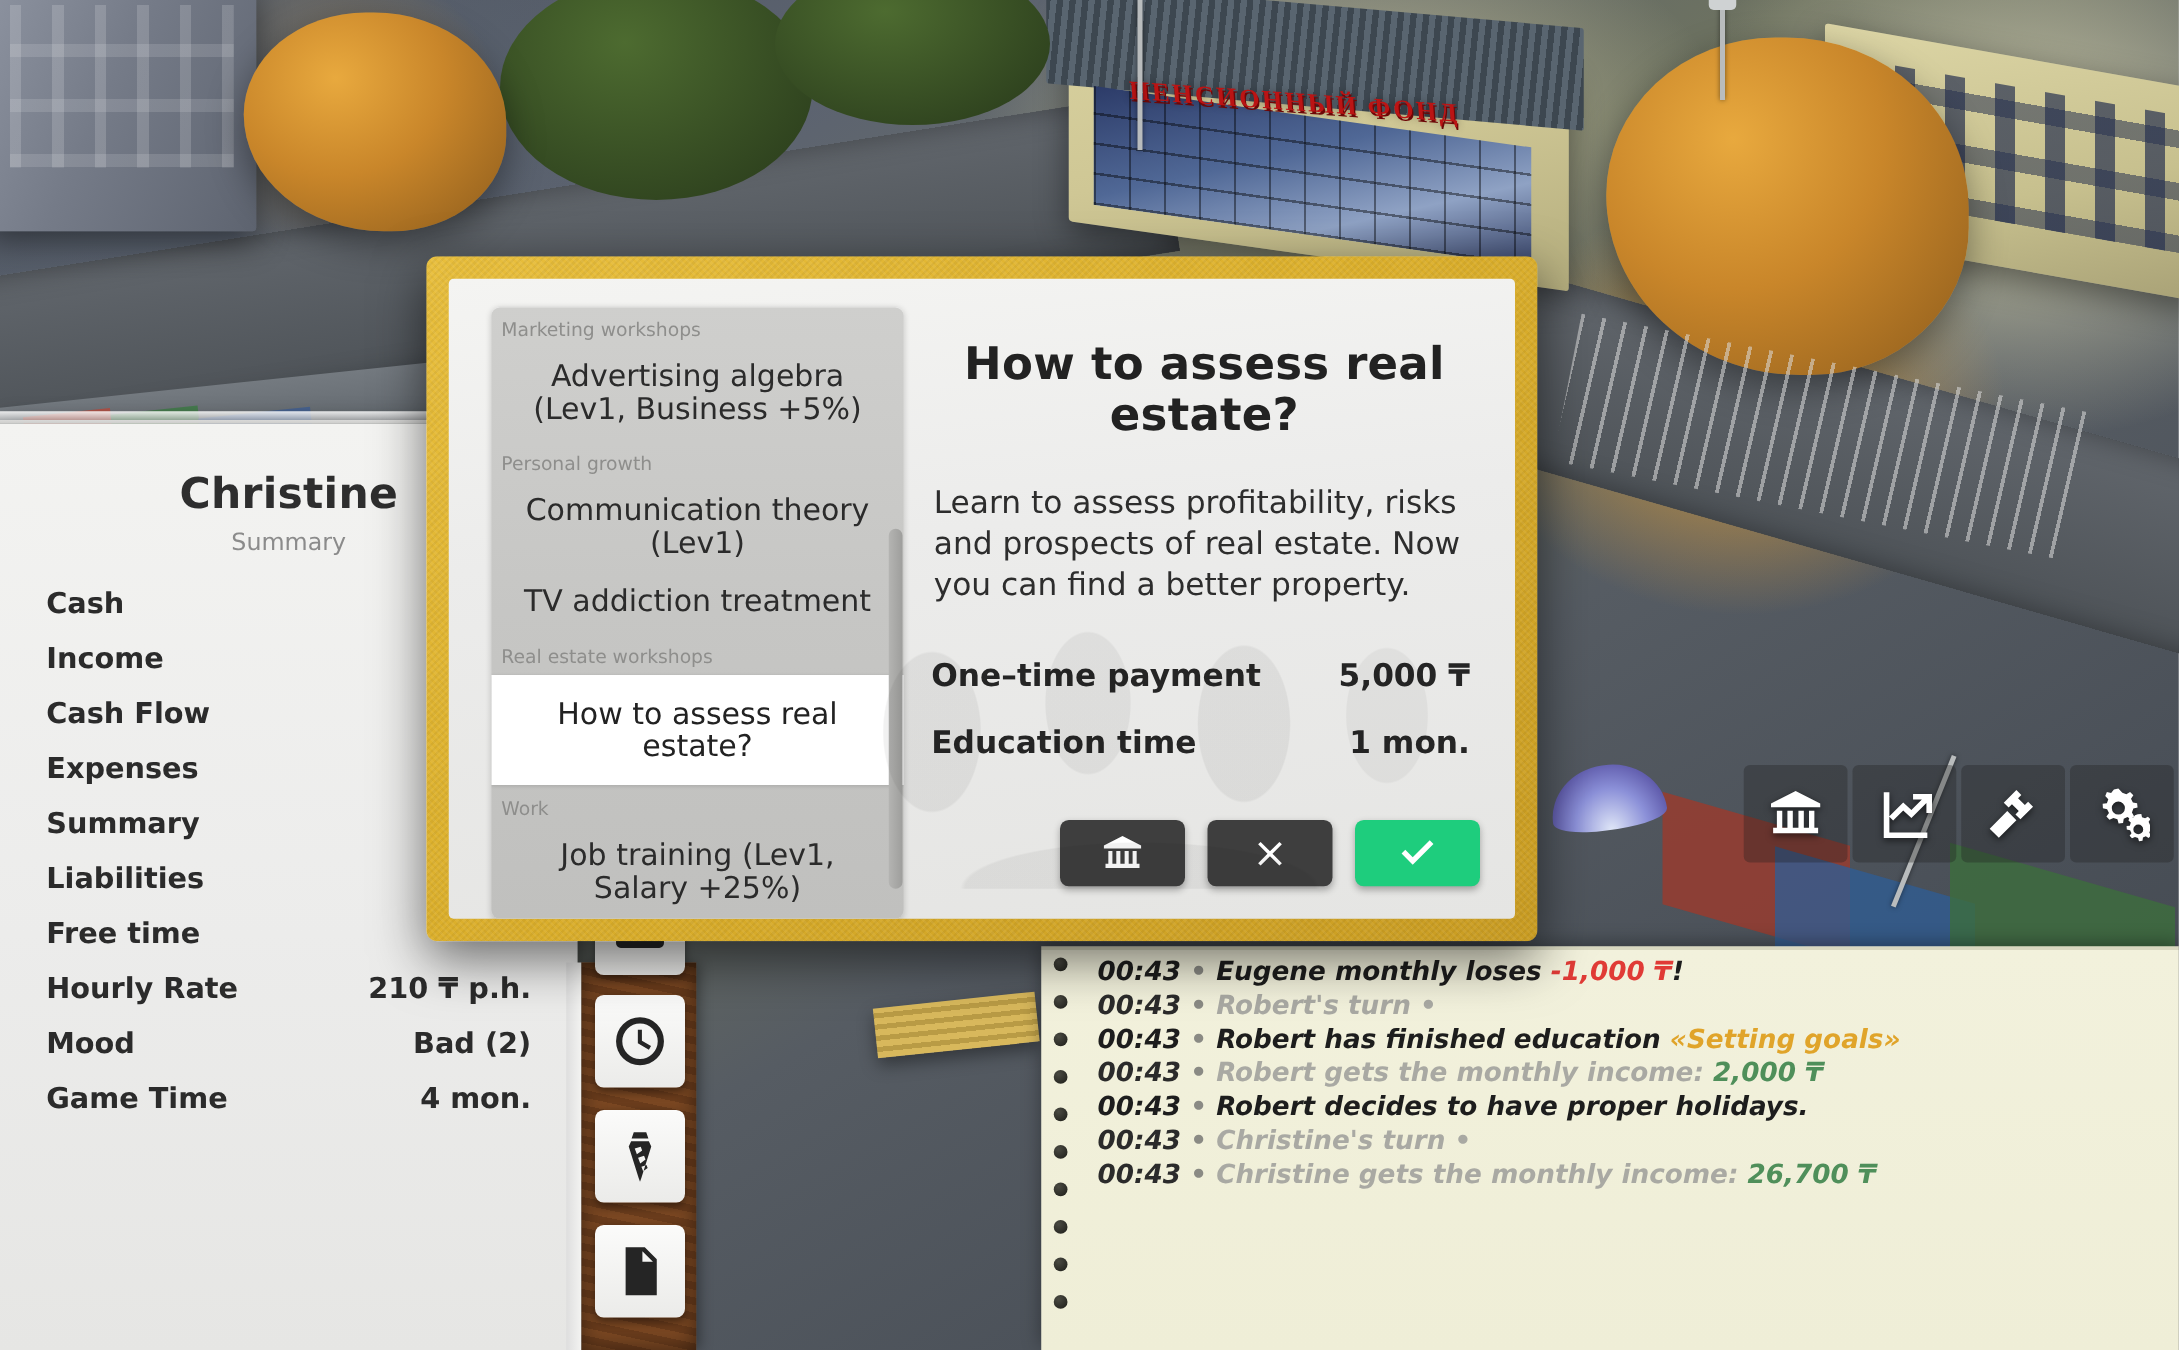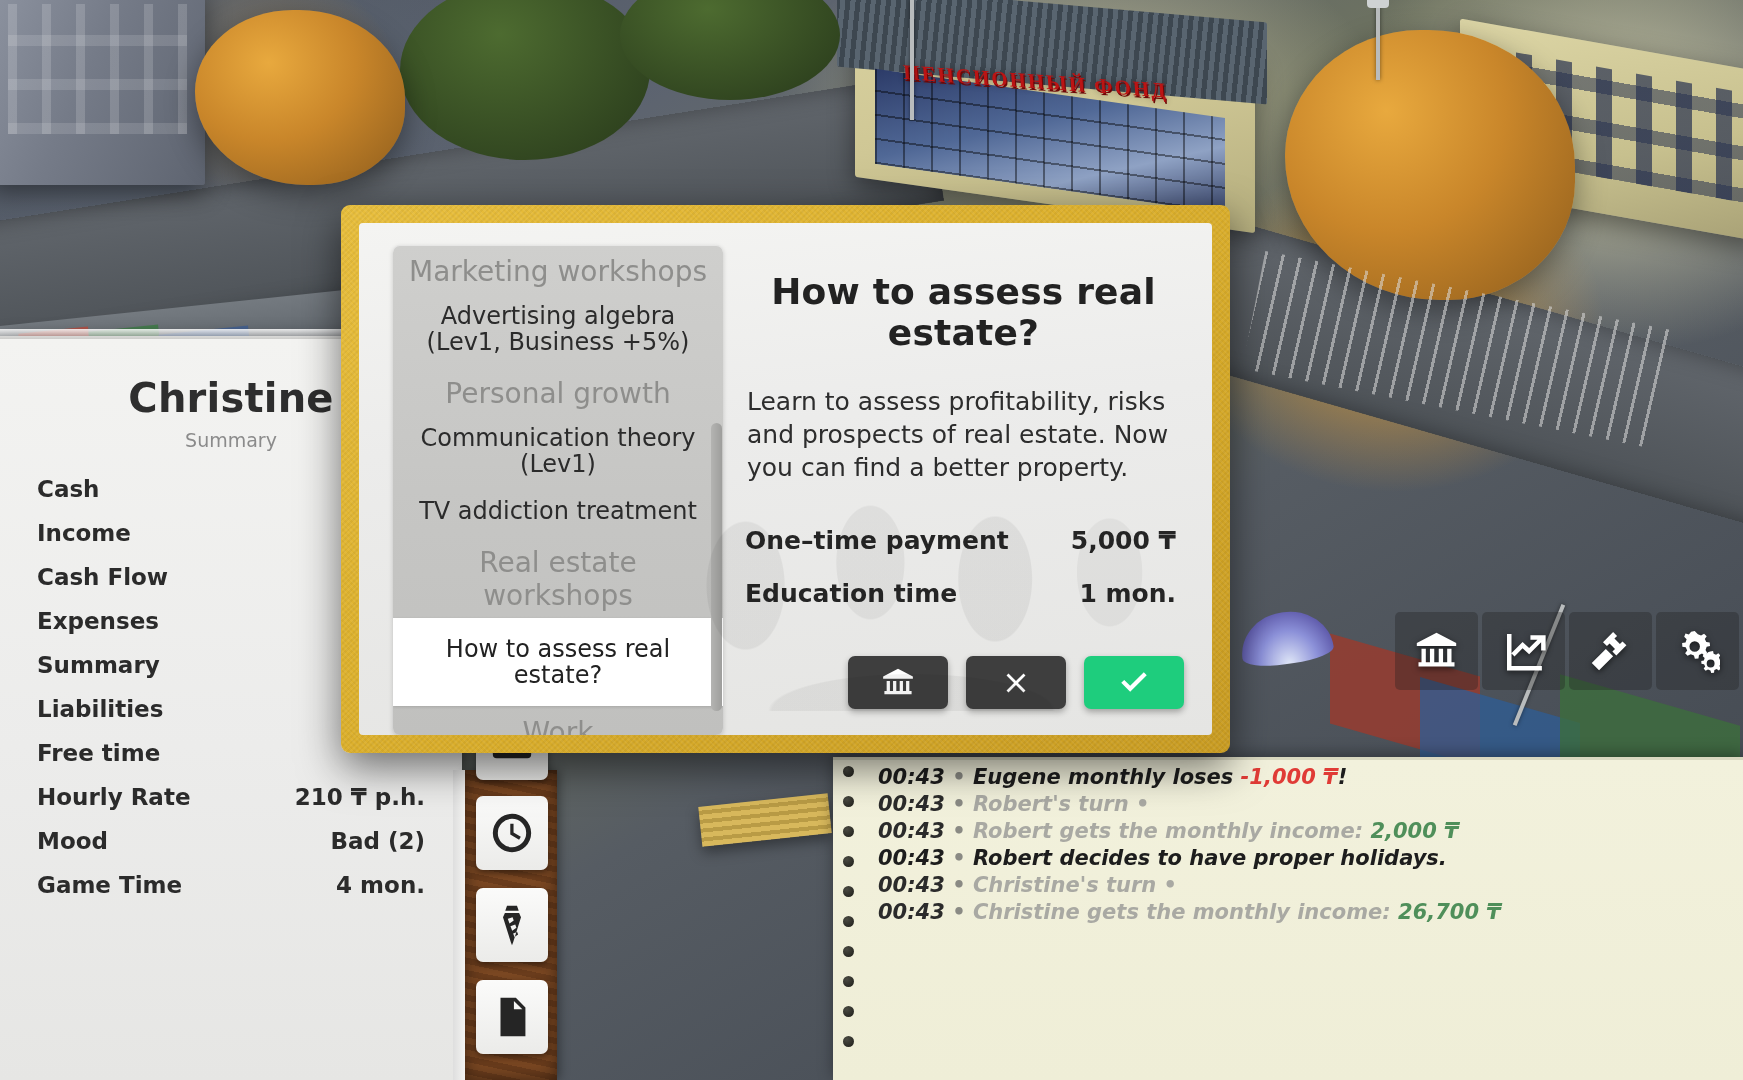--- a/index.html
+++ b/index.html
@@ -131,21 +131,21 @@
     background: linear-gradient(180deg,#f3f3f1 0%, #ececeb 55%, #e6e6e4 100%);
     box-shadow: 4px 0 16px rgba(0,0,0,.4);
     border-top: 3px solid #cfcfcc;
     padding: 26px 24px 0 24px;
   }
   #summary-panel::before {
     content:""; position:absolute; left:0; top:-10px; width:100%; height:10px;
     background: linear-gradient(180deg, rgba(255,255,255,.85), rgba(200,200,200,.4));
   }
   .panel-title {
-    text-align: center; font-size: 40px; font-weight: 700; color: #2e2e2e;
+    text-align: center; font-size: 34px; font-weight: 700; color: #2e2e2e;
     letter-spacing: .2px; margin-top: 10px;
   }
   .panel-sub {
     text-align: center; font-size: 19px; color: #8b8b8b; margin-top: 8px; margin-bottom: 16px;
   }
   .stat-row {
     display: flex; justify-content: space-between; align-items: baseline;
     font-size: 23px; color: #2b2b2b; padding: 9px 13px 9px 13px;
   }
   .stat-label { font-weight: 700; }
@@ -250,21 +250,21 @@
 
   
   #course-list {
     position: absolute; left: 34px; top: 22px; width: 330px; height: 490px;
     background: linear-gradient(180deg,#cfcfcd 0%,#c6c6c4 50%,#c0c0be 100%);
     border-radius: 7px;
     box-shadow: inset 0 1px 0 rgba(255,255,255,.5), 0 2px 5px rgba(0,0,0,.18);
     overflow: hidden;
   }
   .course-group {
-    text-align: center; color: #8e8e8c; font-size: 28px;
+    text-align: left; color: #8e8e8c; font-size: 15px;
     padding: 10px 8px 6px 8px;
   }
   .course-item {
     text-align: center; color: #2b2b2b; font-size: 24px; line-height: 26px;
     padding: 9px 14px 12px 14px;
   }
   .course-item.selected {
     background: #ffffff; color: #222;
     box-shadow: 0 1px 3px rgba(0,0,0,.14);
     padding: 18px 14px 18px 14px;
@@ -445,20 +445,21 @@
     <div class="hole"></div>
     <div class="hole"></div>
     <div class="hole"></div>
     <div class="hole"></div>
     <div class="hole"></div>
     <div class="hole"></div>
   </div>
   <div id="log-lines">
       <div class="log-line"><span class="log-time">00:43</span><span class="log-sep"> • </span><span>Eugene monthly loses </span><span class="amt-neg">-1,000 ₸</span><span>!</span></div>
       <div class="log-line dim"><span class="log-time">00:43</span><span class="log-sep"> • </span><span>Robert's turn •</span></div>
+      <div class="log-line"><span class="log-time">00:43</span><span class="log-sep"> • </span><span>Robert has finished education </span><span class="amt-gold">«Setting goals»</span></div>
       <div class="log-line dim"><span class="log-time">00:43</span><span class="log-sep"> • </span><span>Robert gets the monthly income: </span><span class="amt-pos">2,000 ₸</span></div>
       <div class="log-line"><span class="log-time">00:43</span><span class="log-sep"> • </span><span>Robert decides to have proper holidays.</span></div>
       <div class="log-line dim"><span class="log-time">00:43</span><span class="log-sep"> • </span><span>Christine's turn •</span></div>
       <div class="log-line dim"><span class="log-time">00:43</span><span class="log-sep"> • </span><span>Christine gets the monthly income: </span><span class="amt-pos">26,700 ₸</span></div>
     </div>
 </div>
 
 <div id="edu-dialog">
   <div id="edu-inner">
 

